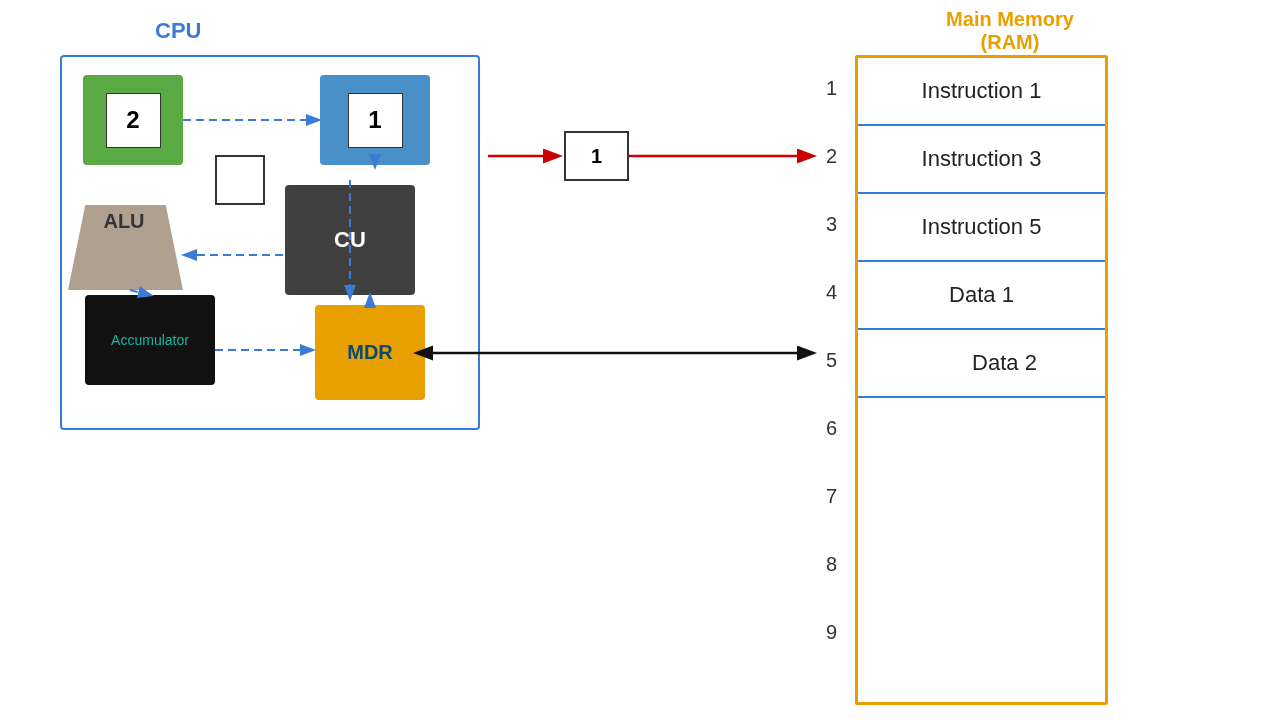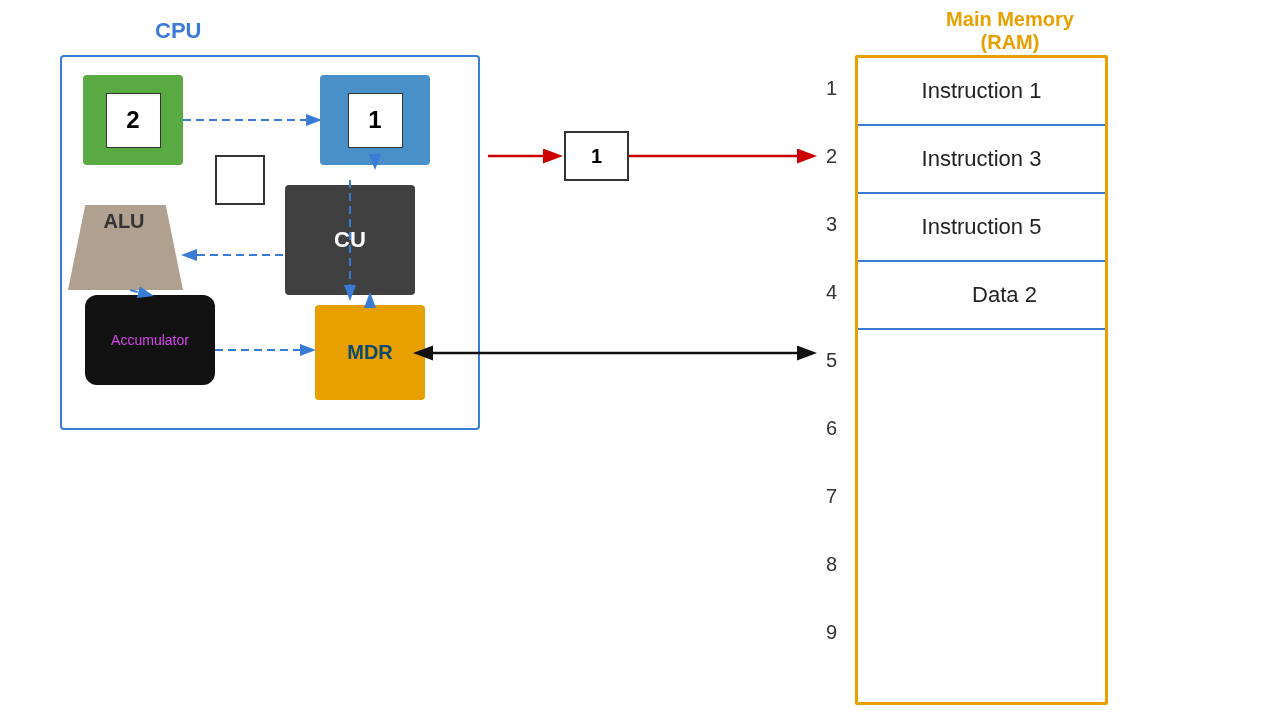--- a/index.html
+++ b/index.html
@@ -34,25 +34,25 @@
     }
 
     
     .accumulator {
       position: absolute;
       top: 295px;
       left: 85px;
       width: 130px;
       height: 90px;
       background: #111111;
-      border-radius: 12px;
-      display: flex;
-      align-items: center;
-      justify-content: center;
-      color: #d946ef;
+      border-radius: 4px;
+      display: flex;
+      align-items: center;
+      justify-content: center;
+      color: #14b8a6;
       font-size: 14px;
     }
     .alu-label {
       position: absolute;
       top: 210px;
       left: 74px;
       color: #333;
       font-size: 20px;
       font-weight: bold;
       width: 100px;
@@ -276,20 +276,23 @@
 <div class="memory-box">
 
 <div class="memory-row" style="height: 68px;">
       <div class="memory-row-content">Instruction 1</div>
     </div>
     <div class="memory-row" style="height: 68px;">
       <div class="memory-row-content">Instruction 3</div>
     </div>
     <div class="memory-row" style="height: 68px; justify-content: flex-end;">
       <div class="memory-row-content">Instruction 5</div>
+    </div>
+    <div class="memory-row" style="height: 68px;">
+      <div class="memory-row-content">Data 1</div>
     </div>
     <div class="memory-row" style="height: 68px; padding-left: 46px;">
       <div class="memory-row-content">Data 2</div>
     </div>
     <div class="memory-row" style="height: 68px;">
       <div class="memory-row-content"></div>
     </div>
   </div>
 
 <svg class="connections">

